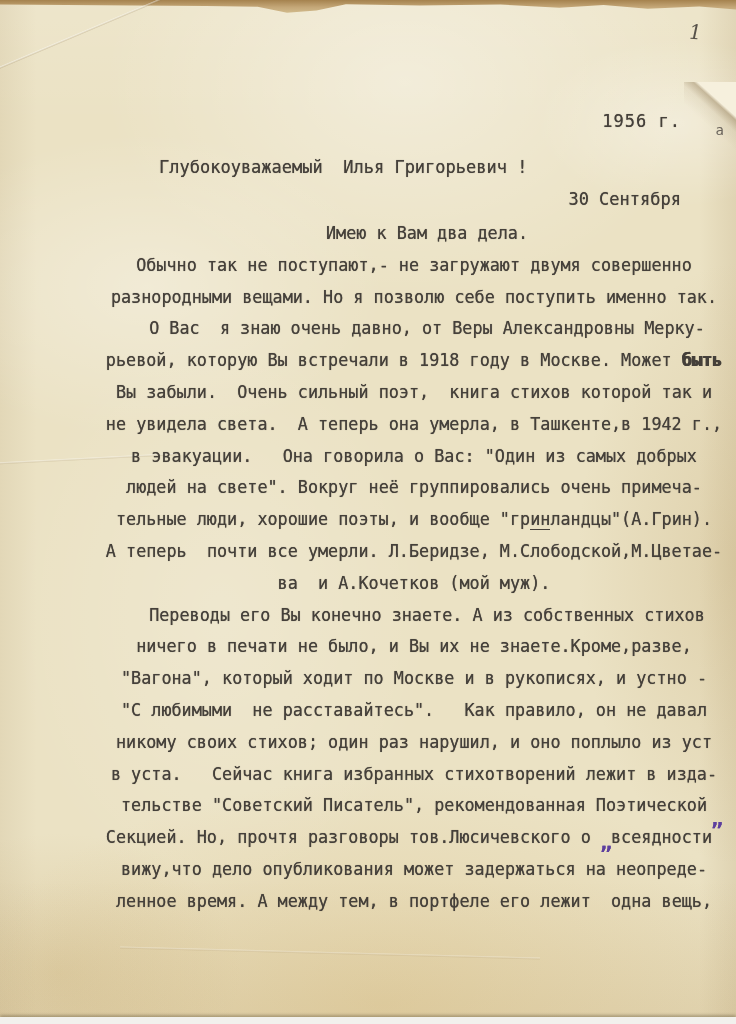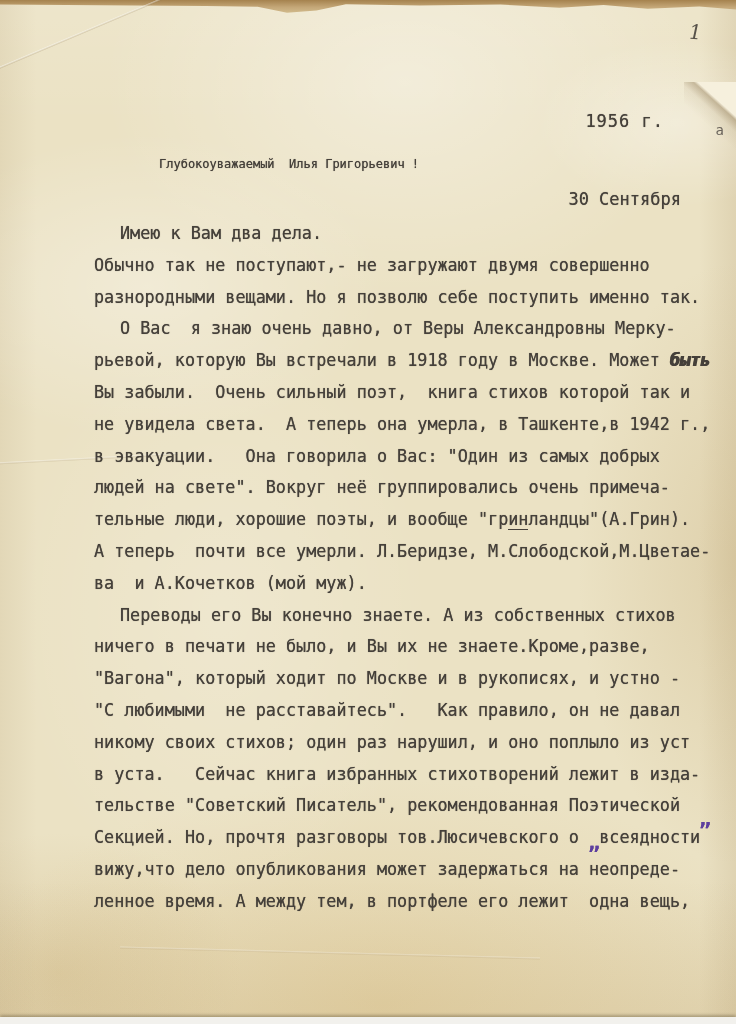--- a/index.html
+++ b/index.html
@@ -69,51 +69,50 @@
 
   .page-number {
     position: absolute; top: 20px; right: 34px;
     font-family: "DejaVu Serif", serif;
     font-size: 20px; color: var(--pencil, #57524a);
     transform: skewX(-8deg) rotate(4deg);
   }
 
   .date-block {
     position: absolute; top: 56px; right: 55px;
-    text-align: center;
+    text-align: right;
     font-size: 17px; line-height: 26px;
     white-space: pre;
     text-shadow: 0 0 0.7px rgba(68,64,58,0.85);
   }
   .date-year { letter-spacing: 1px; }
 
   .corner-mark {
     position: absolute; top: 122px; right: 12px;
     font-size: 14px; color: #6a645c;
   }
 
   .salutation {
     position: absolute; left: 159px; top: 157px;
-    font-size: 12px; white-space: pre;
+    font-size: 17px; white-space: pre;
     text-shadow: 0 0 0.7px rgba(68,64,58,0.85);
   }
 
   .letter-body {
     position: absolute; left: 94px; top: 218px; width: 640px;
     font-size: 16.8px; line-height: 31.8px;
     white-space: pre;
     text-shadow: 0 0 0.7px rgba(68,64,58,0.85);
   }
-  .line { height: 31.8px; }
+  .line { height: 31.8px; text-align: center; }
   .line.indent { padding-left: 26px; }
 
   .seg-ov {  
     font-weight: bold;
     text-shadow: 0.8px 0 currentColor, -0.3px 0.3px currentColor;
-    font-style: italic;
   }
   .seg-ul { border-bottom: 1.5px solid currentColor; }
   .seg-pp {  
     color: var(--purple, #5d3f9e);
     font-weight: bold;
     text-shadow: 0 0 0.5px var(--purple, #5d3f9e);
     display: inline-block;
   }
   .seg-pp.open  { transform: translateY(5px) scale(1.2); }
   .seg-pp.close { transform: translateY(-7px) scale(1.2); }

